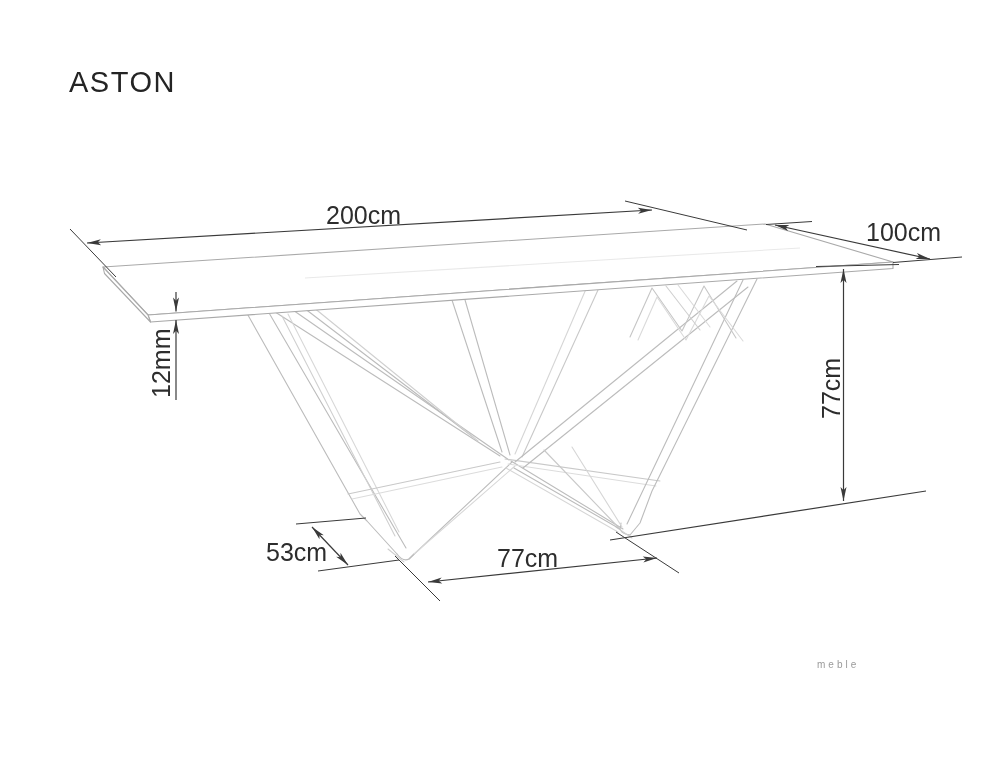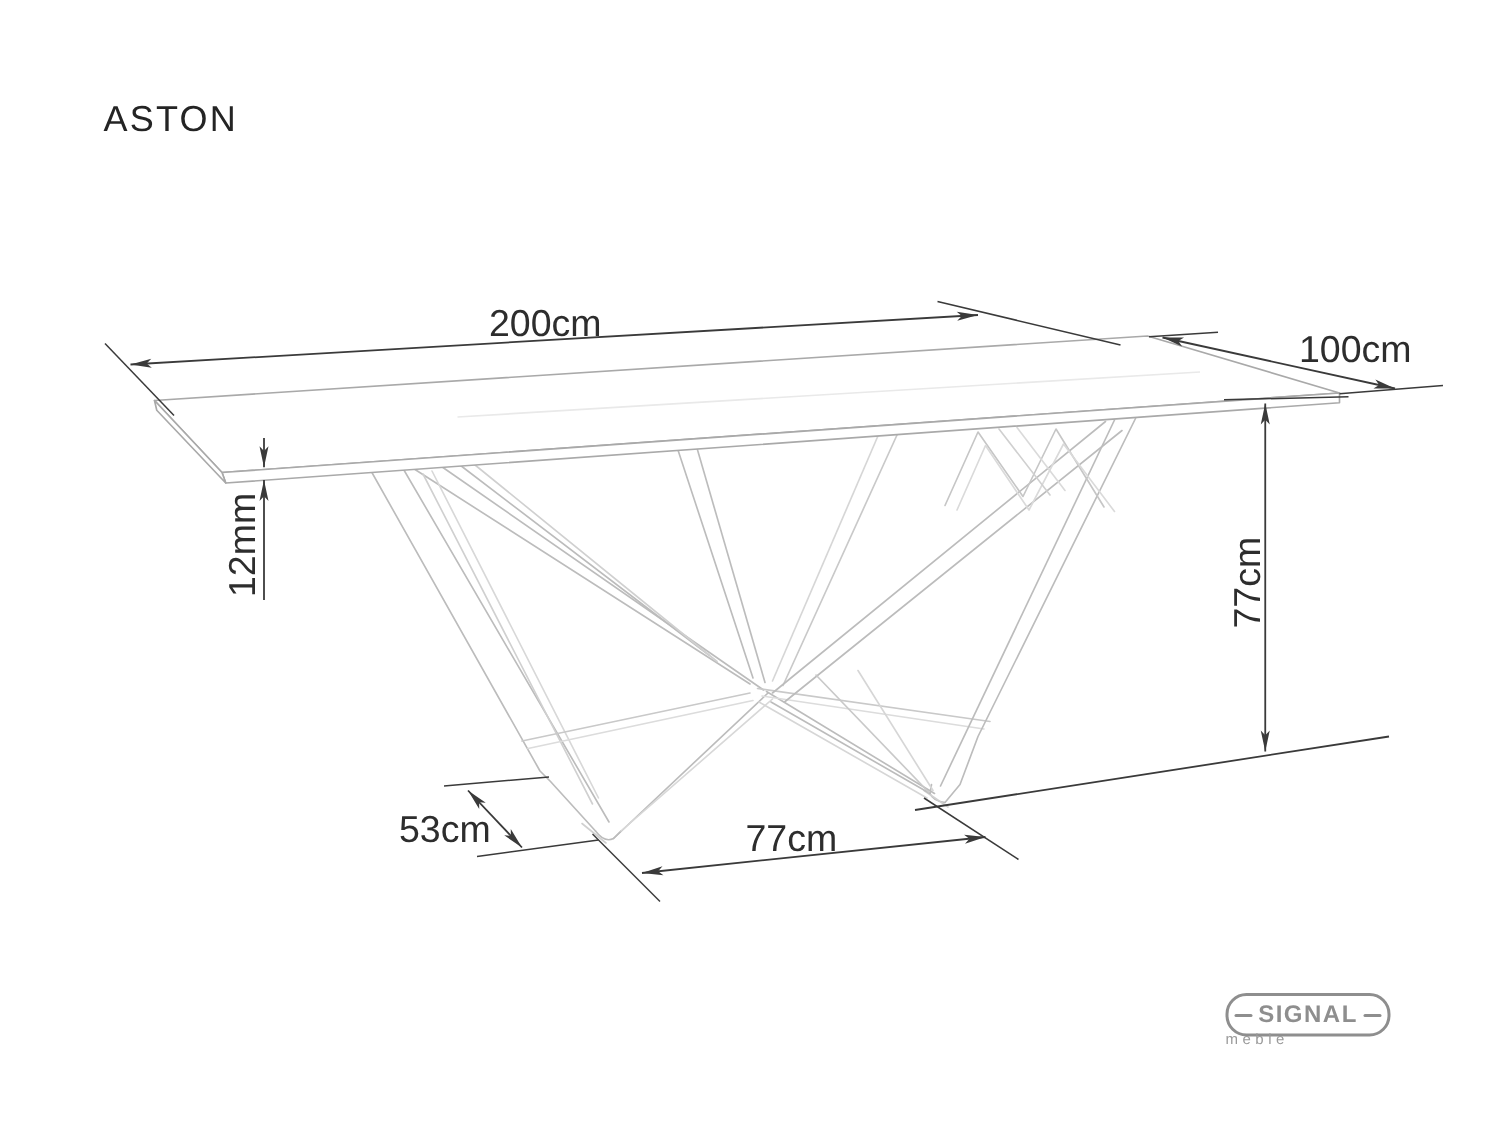--- a/index.html
+++ b/index.html
@@ -2,21 +2,21 @@
 <html><head>
 <meta charset="utf-8">
 <style>
   html,body{margin:0;padding:0;background:#fff;}
   .stage{
     position:relative;width:1000px;height:765px;background:#ffffff;overflow:hidden;
     font-family:"Liberation Sans","DejaVu Sans",sans-serif;
   }
   .page-title{
     position:absolute;left:69px;top:66px;
-    font-size:24px;font-weight:400;letter-spacing:1.5px;color:#242424;
+    font-size:29px;font-weight:400;letter-spacing:1.5px;color:#242424;
   }
   svg.drawing{position:absolute;left:0;top:0;}
   svg.drawing text{
     font-family:"Liberation Sans","DejaVu Sans",sans-serif;
     font-size:25px;fill:#2d2d2d;
   }
   .logo{position:absolute;left:817px;top:662px;width:110px;}
   .logo-capsule{
     height:25px;border:2px solid #8e8e8e;border-radius:14px;
     display:flex;align-items:center;justify-content:center;gap:4px;
@@ -147,21 +147,16 @@
       <g>
         <line x1="395" y1="556" x2="440" y2="601" stroke-width="1"></line>
         <line x1="616" y1="532" x2="679" y2="573" stroke-width="1"></line>
         <line x1="428" y1="582" x2="657" y2="558" marker-start="url(#arrS)" marker-end="url(#arrE)"></line>
         <text x="497" y="567" stroke="none">77cm</text>
       </g>
     </g>
   </svg>
 
   <div class="logo">
-    <div class="logo-capsule">
-      <span class="logo-line left"></span>
-      <span class="logo-text">SIGNAL</span>
-      <span class="logo-line right"></span>
-    </div>
     <div class="logo-sub">meble</div>
   </div>
 
 </div>
 
 </body></html>

